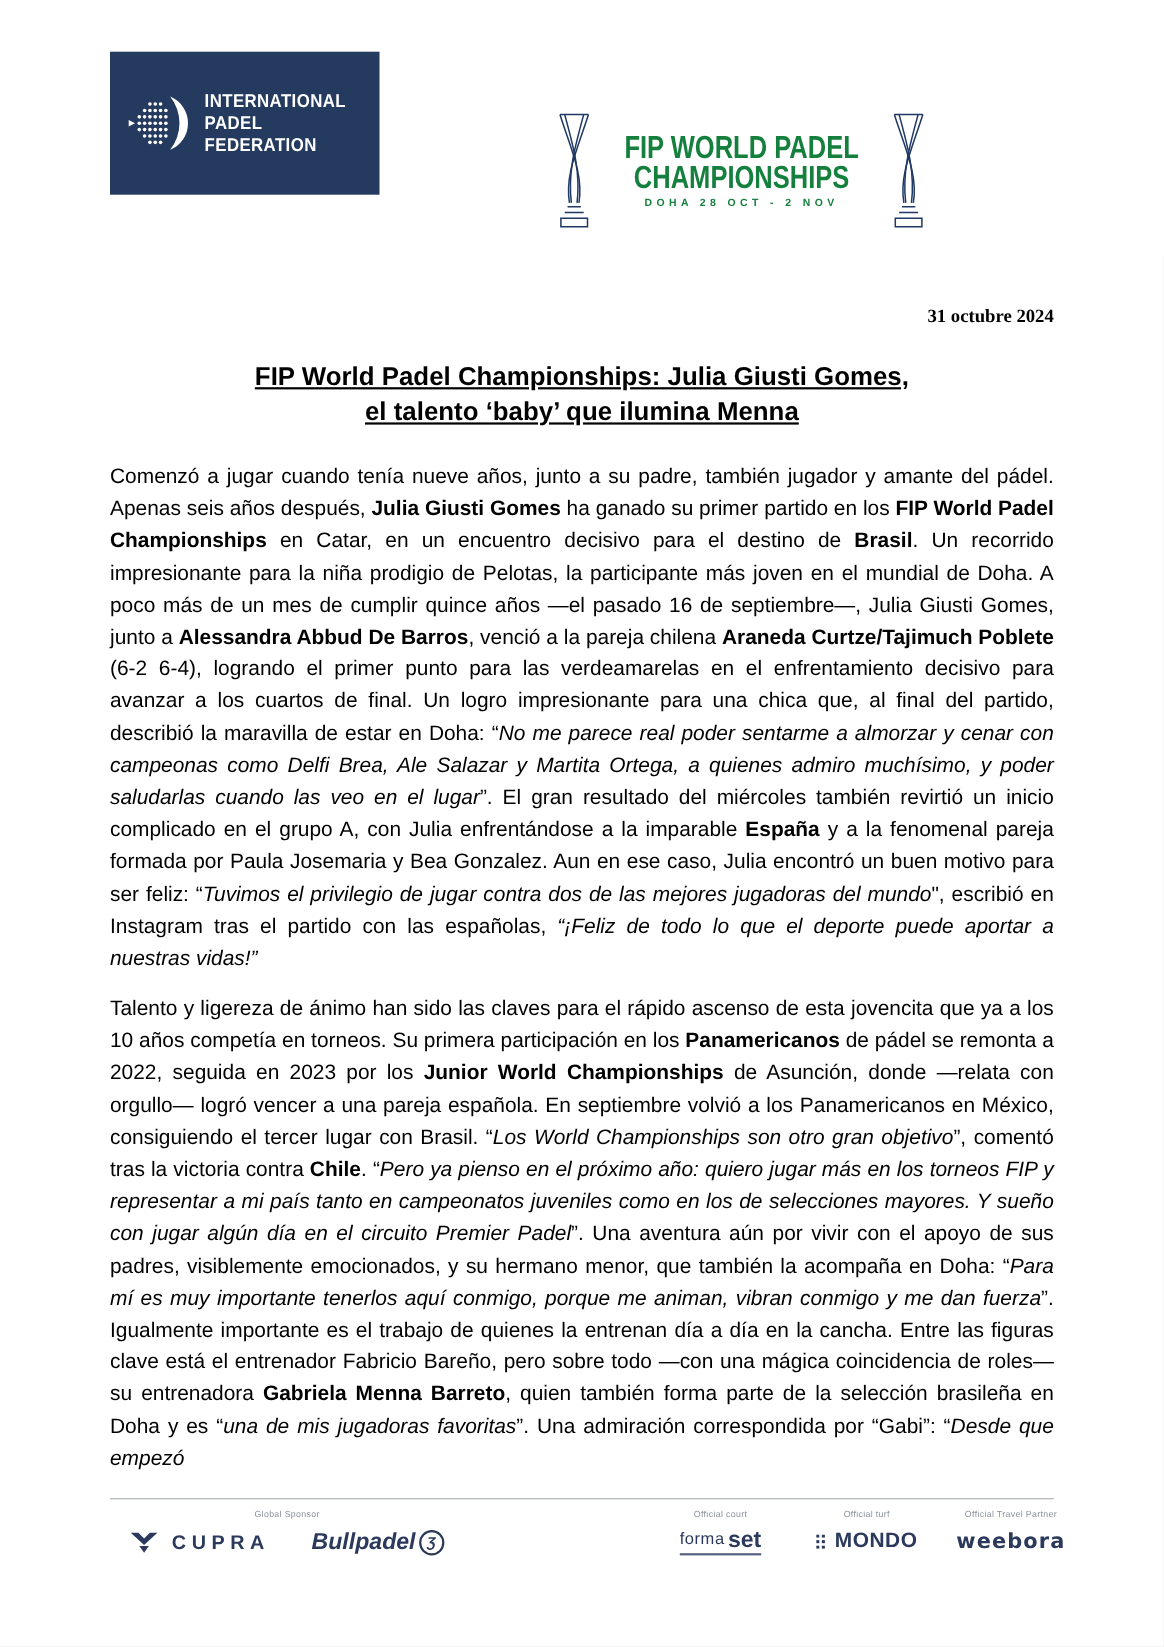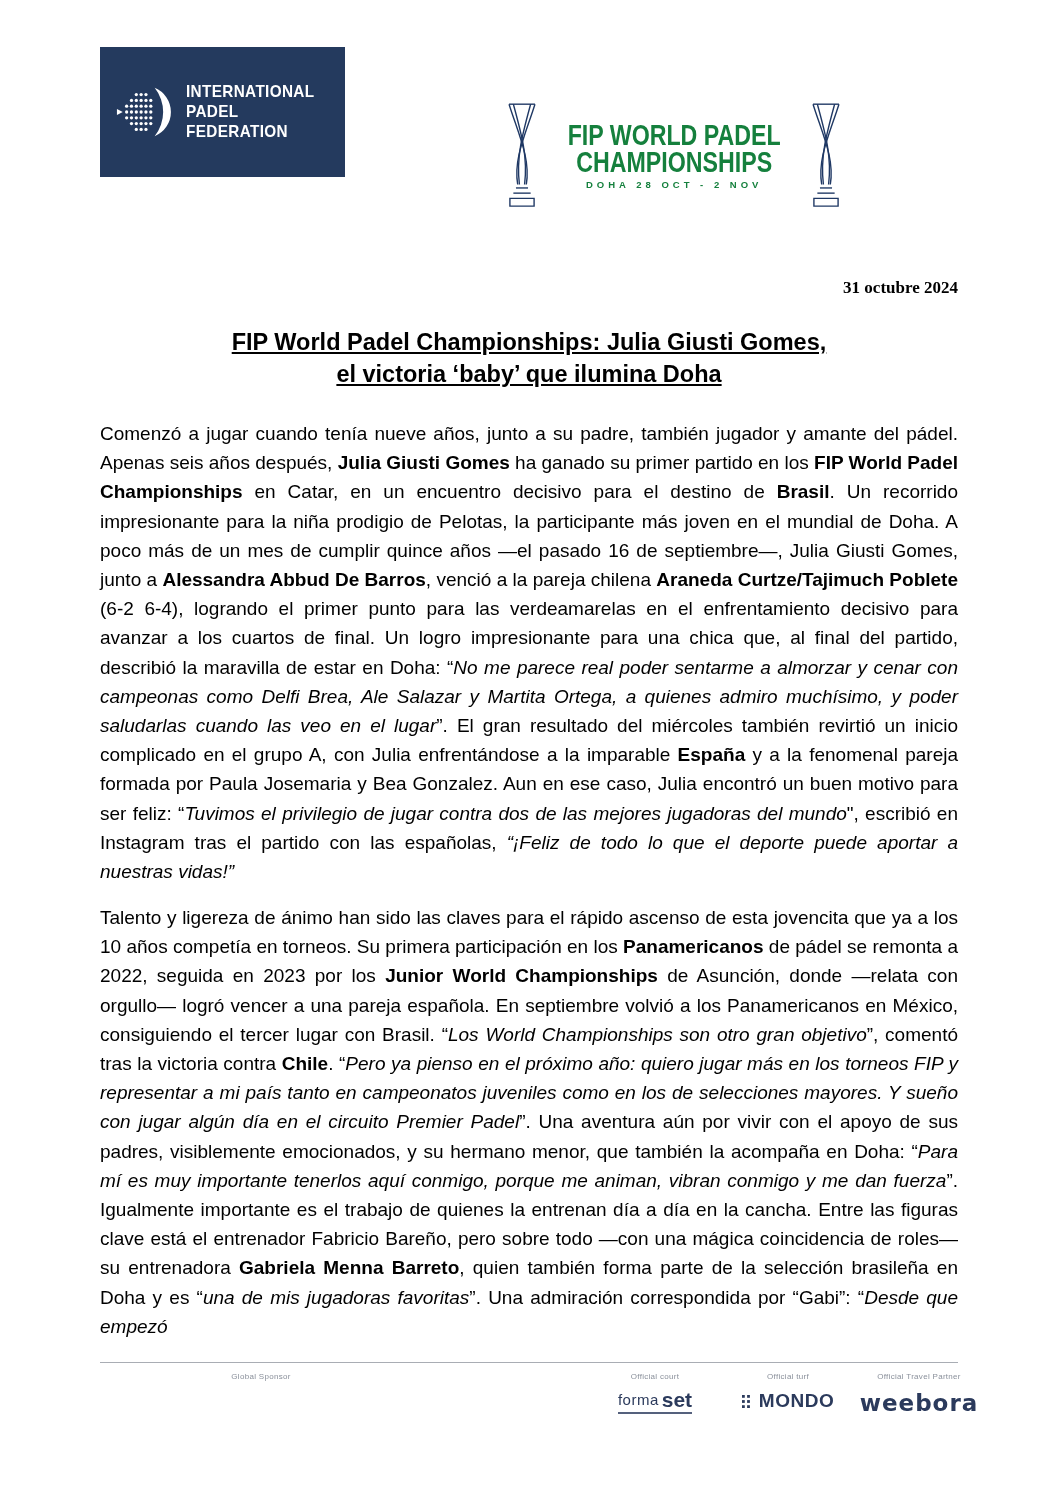--- a/index.html
+++ b/index.html
@@ -49,21 +49,21 @@
     font-size:21px;color:#2b3a5c;}
   .bp-circle{display:inline-block;width:19px;height:19px;border:2px solid #2b3a5c;border-radius:50%;
     font-size:13px;line-height:18px;text-align:center;font-style:italic;}
   .mejorset{display:inline-flex;align-items:flex-end;gap:3px;color:#2b3a5c;}
   .mejorset .mw1{font-size:15px;letter-spacing:.5px;line-height:20px;}
   .mejorset .mw2{font-size:21px;font-weight:bold;line-height:20px;}
   .ms-wrap{display:inline-block;text-align:center;}
   .ms-bar{height:2px;background:#2b3a5c;opacity:.8;margin-top:2px;}
   .mondo{display:inline-flex;align-items:center;gap:4px;font-weight:bold;font-size:19px;
     letter-spacing:.5px;color:#2b3a5c;}
-  .weebora{font-family:"DejaVu Sans",sans-serif;font-weight:bold;font-size:23px;
+  .weebora{font-family:"DejaVu Sans",sans-serif;font-weight:bold;font-size:19px;
     letter-spacing:1px;color:#2b3a5c;}
 </style>
 </head>
 <body>
 
 <div class="page">
 
   <div class="ipf-box">
     <svg width="58" height="58" viewBox="0 0 60 58">
       <g fill="#ffffff">
@@ -140,30 +140,45 @@
         <path d="M15 100 H29"></path>
         <path d="M12 106 H32"></path>
         <path d="M8 112 H36 V121 H8 Z"></path>
       </g>
     </svg>
   </div>
 
   <div class="doc-date">31 octubre 2024</div>
   <h1 class="title">
     <span>FIP World Padel Championships: Julia Giusti Gomes,</span><br>
-    <span>el victoria ‘baby’ que ilumina Doha</span>
+    <span>el talento ‘baby’ que ilumina Menna</span>
   </h1>
 
   <p class="para p1"><span>Comenzó a jugar cuando tenía nueve años, junto a su padre, también jugador y amante del pádel. Apenas seis años después, </span><span class="b">Julia Giusti Gomes</span><span> ha ganado su primer partido en los </span><span class="b">FIP World Padel Championships</span><span> en Catar, en un encuentro decisivo para el destino de </span><span class="b">Brasil</span><span>. Un recorrido impresionante para la niña prodigio de Pelotas, la participante más joven en el mundial de Doha. A poco más de un mes de cumplir quince años —el pasado 16 de septiembre—, Julia Giusti Gomes, junto a </span><span class="b">Alessandra Abbud De Barros</span><span>, venció a la pareja chilena </span><span class="b">Araneda Curtze/Tajimuch Poblete</span><span> (6-2 6-4), logrando el primer punto para las verdeamarelas en el enfrentamiento decisivo para avanzar a los cuartos de final. Un logro impresionante para una chica que, al final del partido, describió la maravilla de estar en Doha: “</span><span class="i">No me parece real poder sentarme a almorzar y cenar con campeonas como Delfi Brea, Ale Salazar y Martita Ortega, a quienes admiro muchísimo, y poder saludarlas cuando las veo en el lugar</span><span>”. El gran resultado del miércoles también revirtió un inicio complicado en el grupo A, con Julia enfrentándose a la imparable </span><span class="b">España</span><span> y a la fenomenal pareja formada por Paula Josemaria y Bea Gonzalez. Aun en ese caso, Julia encontró un buen motivo para ser feliz: “</span><span class="i">Tuvimos el privilegio de jugar contra dos de las mejores jugadoras del mundo</span><span>", escribió en Instagram tras el partido con las españolas, </span><span class="i">“¡Feliz de todo lo que el deporte puede aportar a nuestras vidas!”</span></p>
   <p class="para p2"><span>Talento y ligereza de ánimo han sido las claves para el rápido ascenso de esta jovencita que ya a los 10 años competía en torneos. Su primera participación en los </span><span class="b">Panamericanos</span><span> de pádel se remonta a 2022, seguida en 2023 por los </span><span class="b">Junior World Championships</span><span> de Asunción, donde —relata con orgullo— logró vencer a una pareja española. En septiembre volvió a los Panamericanos en México, consiguiendo el tercer lugar con Brasil. “</span><span class="i">Los World Championships son otro gran objetivo</span><span>”, comentó tras la victoria contra </span><span class="b">Chile</span><span>. “</span><span class="i">Pero ya pienso en el próximo año: quiero jugar más en los torneos FIP y representar a mi país tanto en campeonatos juveniles como en los de selecciones mayores. Y sueño con jugar algún día en el circuito Premier Padel</span><span>”. Una aventura aún por vivir con el apoyo de sus padres, visiblemente emocionados, y su hermano menor, que también la acompaña en Doha: “</span><span class="i">Para mí es muy importante tenerlos aquí conmigo, porque me animan, vibran conmigo y me dan fuerza</span><span>”. Igualmente importante es el trabajo de quienes la entrenan día a día en la cancha. Entre las figuras clave está el entrenador Fabricio Bareño, pero sobre todo —con una mágica coincidencia de roles— su entrenadora </span><span class="b">Gabriela Menna Barreto</span><span>, quien también forma parte de la selección brasileña en Doha y es “</span><span class="i">una de mis jugadoras favoritas</span><span>”. Una admiración correspondida por “Gabi”: “</span><span class="i">Desde que empezó</span></p>
 
   <div class="footer-line"></div>
 
   <div class="sponsor-group g1">
     <div class="sponsor-label">Global Sponsor</div>
+    <div class="logo-row">
+      <span class="cupra">
+        <svg width="26" height="22" viewBox="0 0 30 24">
+          <g fill="#2b3a5c">
+            <path d="M1 2 L9 2 L15 8 L21 2 L29 2 L15 15 Z"></path>
+            <path d="M10 16 L15 23 L20 16 Z"></path>
+          </g>
+        </svg>
+        <span>CUPRA</span>
+      </span>
+      <span class="bullpadel">
+        <span>Bullpadel</span>
+        <span class="bp-circle">Ʒ</span>
+      </span>
+    </div>
   </div>
 
   <div class="sponsor-group g2">
     <div class="sponsor-label">Official court</div>
     <div class="logo-row">
       <span class="ms-wrap">
         <span class="mejorset">
           <span class="mw1">forma</span>
           <span class="mw2">set</span>
         </span>

